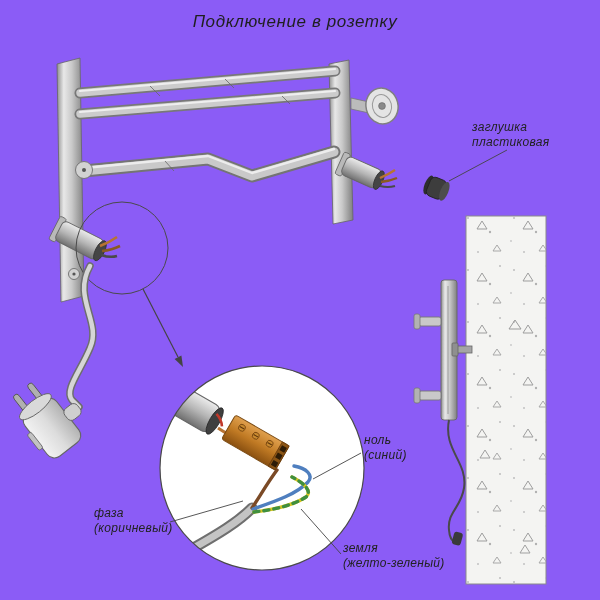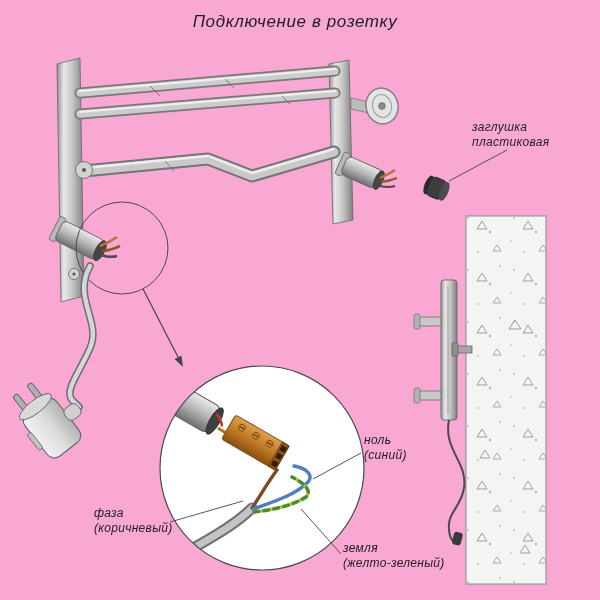--- a/index.html
+++ b/index.html
@@ -1,17 +1,17 @@
 <!DOCTYPE html>
 <html><head>
 <meta charset="utf-8">
 <style>
   html,body{margin:0;padding:0;background:#fff;}
   .stage{
-    position:relative;width:600px;height:600px;background:#f9a8d4;overflow:hidden;
+    position:relative;width:600px;height:600px;background:#8b5cf6;overflow:hidden;
     font-family:"Liberation Sans",sans-serif;
   }
   svg{position:absolute;left:0;top:0;}
   .title-text{
     font-family:"Liberation Sans",sans-serif;
     font-style:italic;font-size:17px;letter-spacing:.6px;fill:#1f1f1f;
   }
   .lbl{
     font-family:"Liberation Sans",sans-serif;
     font-style:italic;font-size:12px;letter-spacing:.3px;fill:#222;

